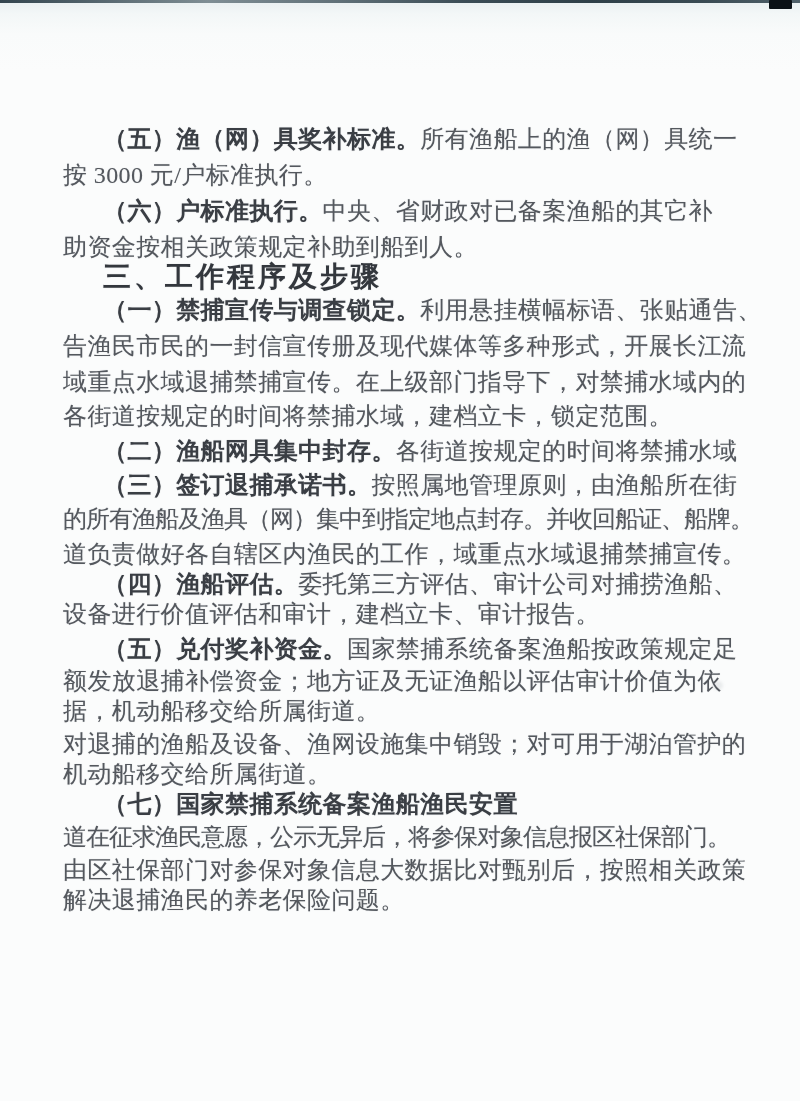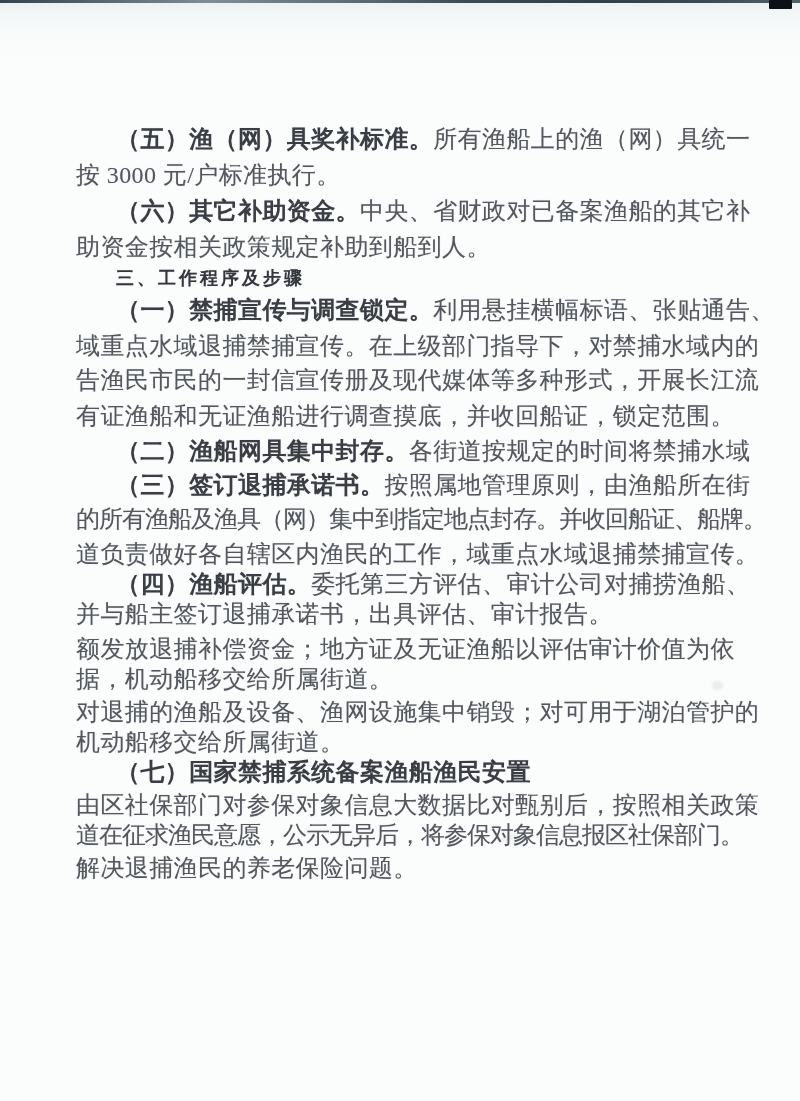--- a/index.html
+++ b/index.html
@@ -17,32 +17,32 @@
     background:linear-gradient(90deg,
       #243640 0%, #41535c 10%, #76858c 26%, #55666e 42%,
       #2c3e48 58%, #1e3039 74%, #2a3c45 88%, #445660 100%);
     opacity:.92;
   }
   .corner-mark{
     position:absolute;top:0;right:8px;width:23px;height:9px;
     background:#0b1116;border-radius:1px;
   }
   .doc{
-    position:absolute;left:76px;top:123px;width:690px;
+    position:absolute;left:63px;top:123px;width:690px;
     color:#54585e;font-size:24px;
     filter:blur(0.3px);
     text-shadow:0 0 1px rgba(95,100,108,.35);
   }
   .line{height:33px;line-height:33px;white-space:nowrap;letter-spacing:.4px;}
   .indent{padding-left:40px;}
   .tight{letter-spacing:-1px;}
   .b{font-weight:700;color:#3a3e44;}
   .heading .b{
     font-family:Liberation Sans, sans-serif;
-    font-size:18px;letter-spacing:3px;color:#33373d;
+    font-size:28px;letter-spacing:3px;color:#33373d;
   }
   
   .h29{height:29px}.h30{height:30px}.h32{height:32px}.h33{height:33px}
   .h34{height:34px}.h35{height:35px}.h36{height:36px}
   .smudge-a{
     position:absolute;left:712px;top:681px;width:11px;height:9px;border-radius:50%;
     background:#c9cdd0;opacity:.35;filter:blur(1.5px);
   }
   .smudge-b{
     position:absolute;left:500px;top:836px;width:16px;height:5px;border-radius:3px;
@@ -54,35 +54,36 @@
 
 <div class="sheet">
   <div class="top-edge"></div>
   <div class="corner-mark"></div>
   <div class="smudge-a"></div>
   <div class="smudge-b"></div>
 
   <div class="doc">
     <div class="line indent h36"><span class="b">（五）渔（网）具奖补标准。</span><span>所有渔船上的渔（网）具统一</span></div>
     <div class="line h36"><span>按 3000 元/户标准执行。</span></div>
-    <div class="line indent h36"><span class="b">（六）其它补助资金。</span><span>中央、省财政对已备案渔船的其它补</span></div>
+    <div class="line indent h36"><span class="b">（六）户标准执行。</span><span>中央、省财政对已备案渔船的其它补</span></div>
     <div class="line h29"><span>助资金按相关政策规定补助到船到人。</span></div>
     <div class="line indent heading h34"><span class="b">三、工作程序及步骤</span></div>
     <div class="line indent h36"><span class="b">（一）禁捕宣传与调查锁定。</span><span>利用悬挂横幅标语、张贴通告、</span></div>
+    <div class="line h36"><span>告渔民市民的一封信宣传册及现代媒体等多种形式，开展长江流</span></div>
     <div class="line h34"><span>域重点水域退捕禁捕宣传。在上级部门指导下，对禁捕水域内的</span></div>
-    <div class="line h36"><span>告渔民市民的一封信宣传册及现代媒体等多种形式，开展长江流</span></div>
-    <div class="line h35"><span>有证渔船和无证渔船进行调查摸底，并收回船证，锁定范围。</span></div>
+    <div class="line h35"><span>各街道按规定的时间将禁捕水域，建档立卡，锁定范围。</span></div>
     <div class="line indent h34"><span class="b">（二）渔船网具集中封存。</span><span>各街道按规定的时间将禁捕水域</span></div>
     <div class="line indent h34"><span class="b">（三）签订退捕承诺书。</span><span>按照属地管理原则，由渔船所在街</span></div>
     <div class="line tight h35"><span>的所有渔船及渔具（网）集中到指定地点封存。并收回船证、船牌。</span></div>
     <div class="line h30"><span>道负责做好各自辖区内渔民的工作，域重点水域退捕禁捕宣传。</span></div>
     <div class="line indent h30"><span class="b">（四）渔船评估。</span><span>委托第三方评估、审计公司对捕捞渔船、</span></div>
-    <div class="line h35"><span>并与船主签订退捕承诺书，出具评估、审计报告。</span></div>
+    <div class="line h35"><span>设备进行价值评估和审计，建档立卡、审计报告。</span></div>
+    <div class="line indent h32"><span class="b">（五）兑付奖补资金。</span><span>国家禁捕系统备案渔船按政策规定足</span></div>
     <div class="line h30"><span>额发放退捕补偿资金；地方证及无证渔船以评估审计价值为依</span></div>
     <div class="line h33"><span>据，机动船移交给所属街道。</span></div>
     <div class="line h30"><span>对退捕的渔船及设备、渔网设施集中销毁；对可用于湖泊管护的</span></div>
     <div class="line h30"><span>机动船移交给所属街道。</span></div>
     <div class="line indent h33"><span class="b">（七）国家禁捕系统备案渔船渔民安置</span></div>
+    <div class="line tight h33"><span>道在征求渔民意愿，公示无异后，将参保对象信息报区社保部门。</span></div>
     <div class="line h30"><span>由区社保部门对参保对象信息大数据比对甄别后，按照相关政策</span></div>
-    <div class="line tight h33"><span>道在征求渔民意愿，公示无异后，将参保对象信息报区社保部门。</span></div>
     <div class="line h33"><span>解决退捕渔民的养老保险问题。</span></div>
   </div>
 </div>
 
 </body></html>

